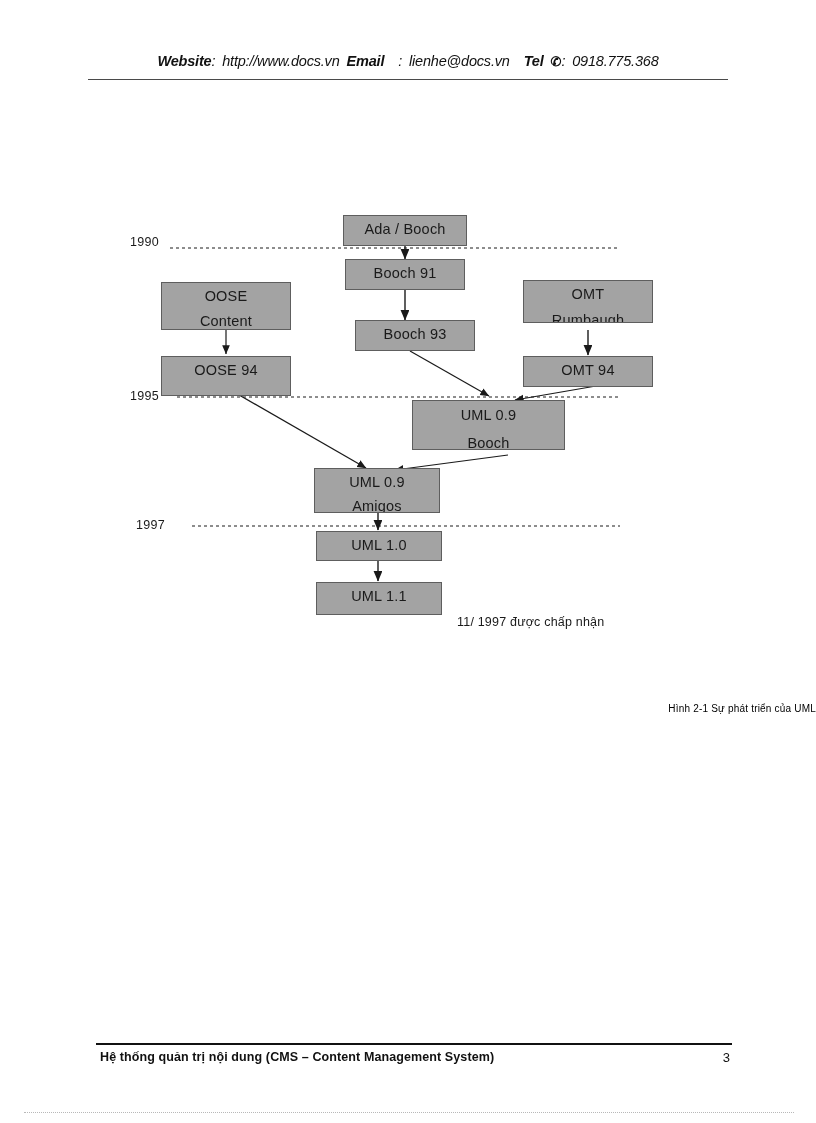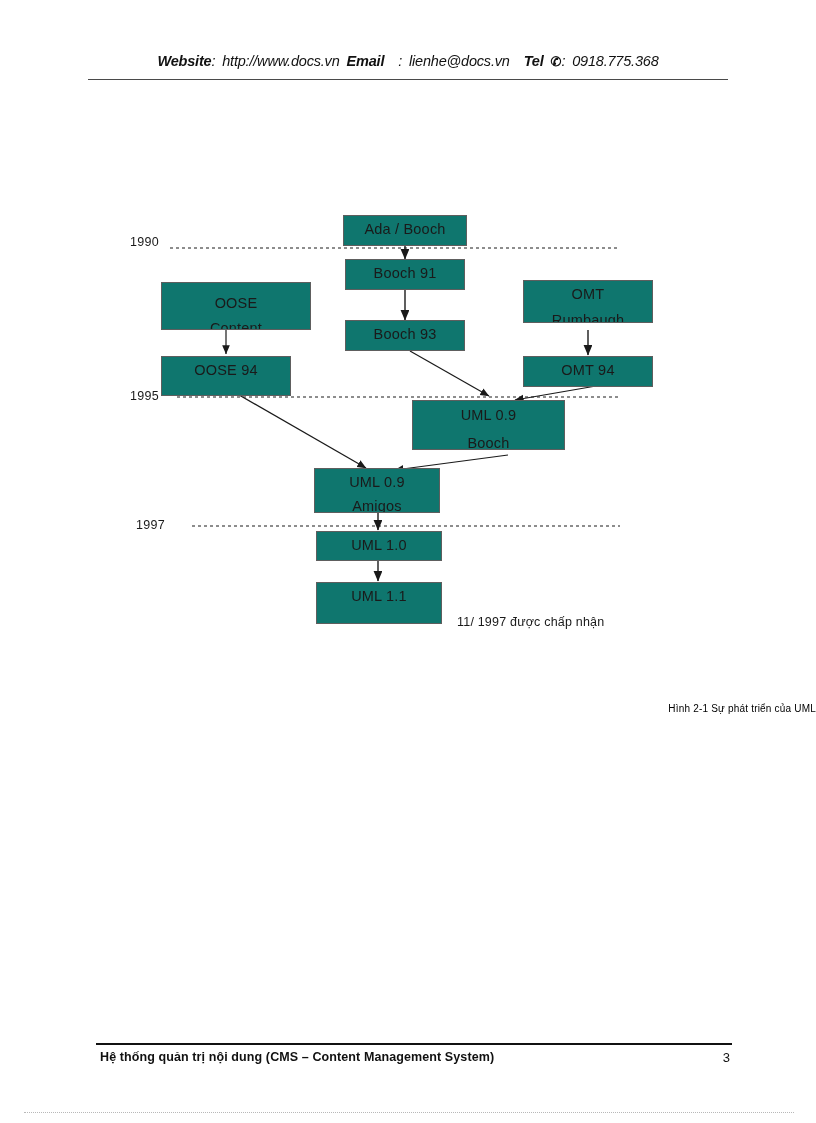--- a/index.html
+++ b/index.html
@@ -67,21 +67,21 @@
   .fig-svg {
     position: absolute;
     left: 0;
     top: 0;
   }
 
   .node {
     position: absolute;
     box-sizing: border-box;
     border: 1px solid #5e5e5e;
-    background: #0f766e;
+    background: #a3a3a3;
     overflow: hidden;
     font-family: "Liberation Sans", sans-serif;
     font-size: 14.5px;
     color: #1a1a1a;
     text-align: center;
     line-height: 26px;
     letter-spacing: 0.2px;
   }
   .node .ln {
     display: block;
@@ -204,25 +204,25 @@
     <div class="year-label" style="left:136px; top:518px;">1997</div>
 
     <div class="node" style="left:343px; top:215px; width:124px; height:31px;">
       <span class="ln">Ada / Booch</span>
     </div>
 
     <div class="node" style="left:345px; top:259px; width:120px; height:31px;">
       <span class="ln">Booch 91</span>
     </div>
 
-    <div class="node" style="left:345px; top:320px; width:120px; height:31px;">
+    <div class="node" style="left:355px; top:320px; width:120px; height:31px;">
       <span class="ln">Booch 93</span>
     </div>
 
-    <div class="node" style="left:161px; top:282px; width:150px; height:48px; line-height:25px; padding-top:8px;">
+    <div class="node" style="left:161px; top:282px; width:130px; height:48px; line-height:25px; padding-top:1px;">
       <span class="ln">OOSE</span>
       <span class="ln">Content</span>
     </div>
 
     <div class="node" style="left:161px; top:356px; width:130px; height:40px;text-align:center;">
       <span class="ln">OOSE 94</span>
     </div>
 
     <div class="node" style="left:523px; top:280px; width:130px; height:43px; line-height:26px; padding-top:0;">
       <span class="ln">OMT</span>
@@ -240,21 +240,21 @@
 
     <div class="node" style="left:314px; top:468px; width:126px; height:45px; line-height:24px; padding-top:1px;">
       <span class="ln">UML 0.9</span>
       <span class="ln">Amigos</span>
     </div>
 
     <div class="node" style="left:316px; top:531px; width:126px; height:30px;">
       <span class="ln">UML 1.0</span>
     </div>
 
-    <div class="node" style="left:316px; top:582px; width:126px; height:42px;">
+    <div class="node" style="left:316px; top:582px; width:126px; height:33px;">
       <span class="ln">UML 1.1</span>
     </div>
 
     <div class="annot" style="left:457px; top:615px;">11/ 1997 được chấp nhận</div>
 
     <div class="caption">Hình 2-1 Sự phát triển của UML</div>
   </div>
 
   <div class="footer-rule"></div>
   <div class="footer-text">Hệ thống quản trị nội dung (CMS – Content Management System)</div>

